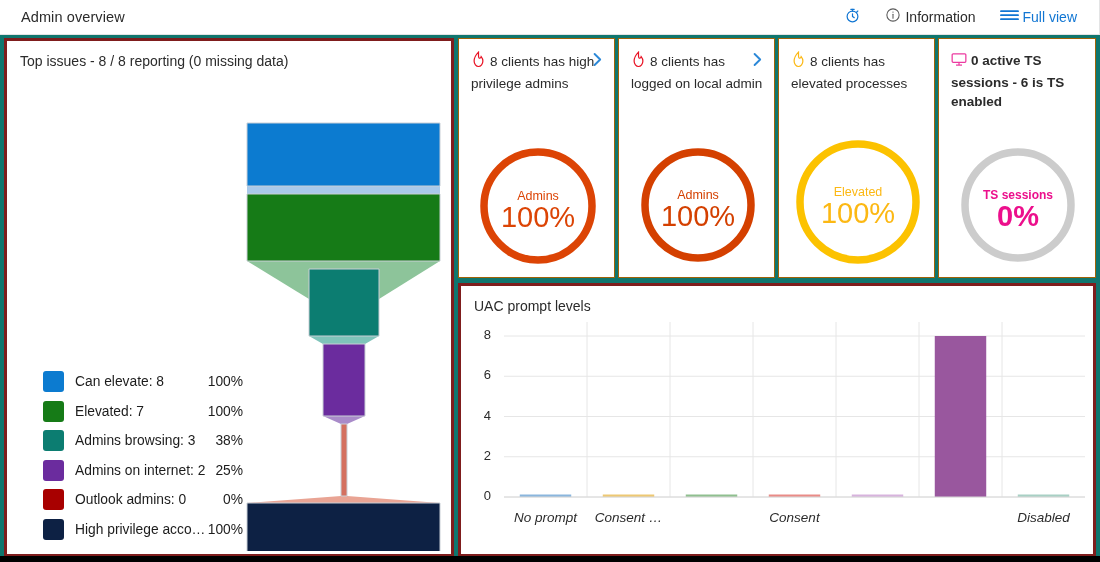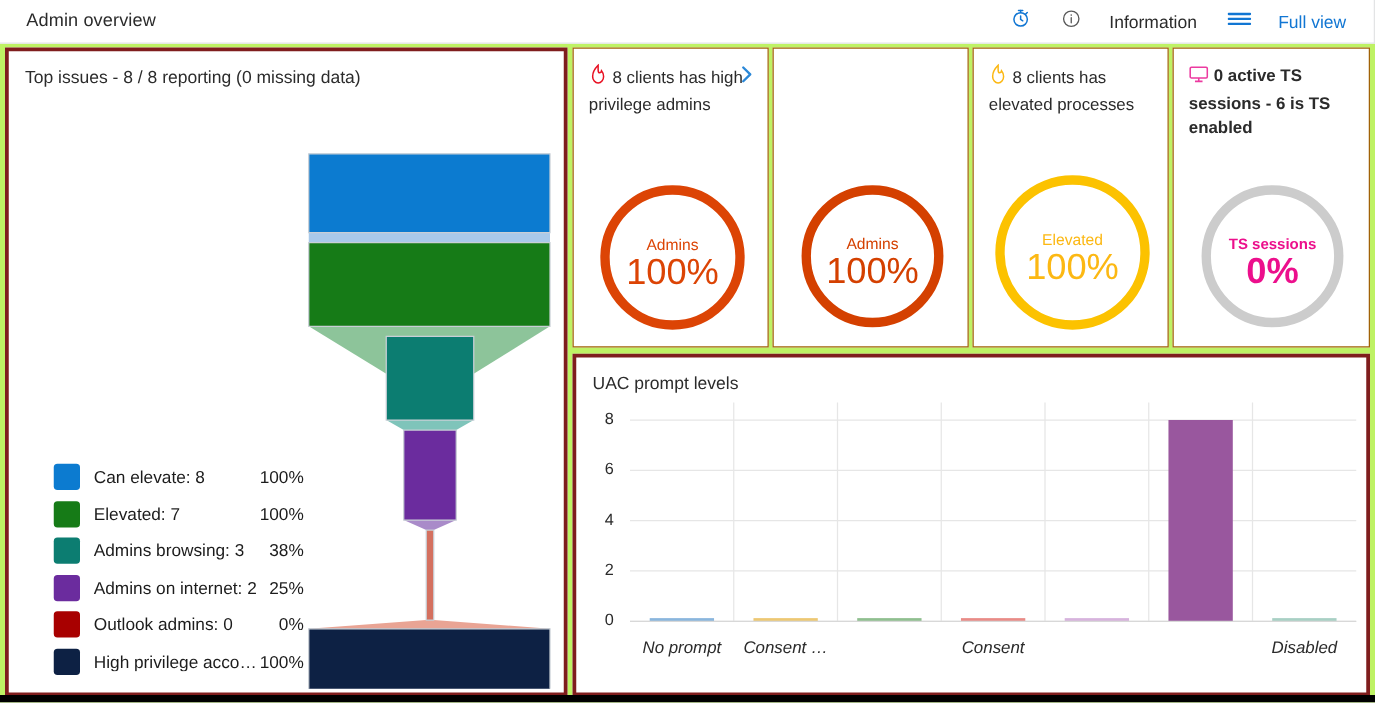--- a/index.html
+++ b/index.html
@@ -2,31 +2,31 @@
 <html><head>
 <meta charset="utf-8">
 <style>
   * { box-sizing: border-box; margin: 0; padding: 0; }
   html, body {
     width: 1100px; height: 562px;
     background: #eceded;
     font-family: "Liberation Sans", sans-serif;
     overflow: hidden;
   }
-  #app { position: relative; width: 1100px; height: 562px; background:#bef264; }
+  #app { position: relative; width: 1100px; height: 562px; background:#0f766e; }
 
   
   .header {
     position:absolute; left:0; top:0; width:1100px; height:35px;
     background:#ffffff; border:1px solid #e3e4e5; border-top:none; border-left:none;
     display:flex; align-items:center;
   }
   .header-title { margin-left:21px; font-size:14.5px; color:#2b2b2b; letter-spacing:.1px; }
   .header-right { margin-left:auto; display:flex; align-items:center; gap:0; padding-right:10px; }
-  .hdr-btn { display:flex; align-items:center; gap:22px; padding:0 12px; height:34px; cursor:pointer; }
+  .hdr-btn { display:flex; align-items:center; gap:4px; padding:0 12px; height:34px; cursor:pointer; }
   .hdr-label { font-size:14px; color:#2b2b2b; }
   .hdr-label.link { color:#1176d3; }
 
   
   .panel { position:absolute; background:#fff; border:3px solid #7f1d1d; }
   #funnel-panel { left:4px; top:38px; width:450px; height:519px; }
   .panel-title { font-size:14px; color:#2b2b2b; padding:12px 0 0 13px; }
 
   .kpi-card { position:absolute; top:38px; width:157px; height:240px;
               background:#fff; border:1px solid #a16207; }
@@ -162,20 +162,28 @@
       </div>
       <div class="donut-wrap" style="top:106px">
         <svg width="122" height="122">
           <circle cx="61" cy="61" r="54" fill="none" stroke="#dc4405" stroke-width="7.5" stroke-dasharray="339.29200658769764 0" transform="rotate(-90 61 61)" stroke-linecap="butt"></circle>
           <text x="61" y="55" text-anchor="middle" font-family="Liberation Sans, sans-serif" font-size="12.5" fill="#dc4405">Admins</text>
           <text x="61" y="82" text-anchor="middle" font-family="Liberation Sans, sans-serif" font-size="29" fill="#dc4405">100%</text>
         </svg>
       </div>
     </div>
   <div class="kpi-card" id="kpi-2">
+      <div class="kpi-head">
+        <div class="kpi-text"><span class="kpi-icon"><svg width="15" height="17" viewBox="0 0 16 19" fill="none" stroke="#e81123" stroke-width="1.35">
+              <path d="M8 1.3 C8 1.3 3.1 6.2 3.1 11.3 C3.1 14.5 5.3 17.3 8 17.3 C10.7 17.3 12.9 14.5 12.9 11.3 C12.9 8.6 11 6.3 11 6.3 C11 6.3 10.6 8.1 9.4 8.1 C8.3 8.1 8 6.5 8 5.3 Z"></path>
+            </svg></span><span>8 clients has logged on local admin</span></div>
+        <span class="kpi-chev"><svg width="13" height="17" viewBox="0 0 13 17" fill="none" stroke="#2b88d8" stroke-width="1.9" stroke-linecap="round" stroke-linejoin="round">
+            <path d="M3.6 3 L9.2 8.5 L3.6 14"></path>
+          </svg></span>
+      </div>
       <div class="donut-wrap" style="top:106px">
         <svg width="120" height="120">
           <circle cx="60" cy="60" r="53" fill="none" stroke="#d44000" stroke-width="7.5" stroke-dasharray="333.0088212805181 0" transform="rotate(-90 60 60)" stroke-linecap="butt"></circle>
           <text x="60" y="54" text-anchor="middle" font-family="Liberation Sans, sans-serif" font-size="12.5" fill="#d44000">Admins</text>
           <text x="60" y="81" text-anchor="middle" font-family="Liberation Sans, sans-serif" font-size="29" fill="#d44000">100%</text>
         </svg>
       </div>
     </div>
   <div class="kpi-card" id="kpi-3">
       <div class="kpi-head">

